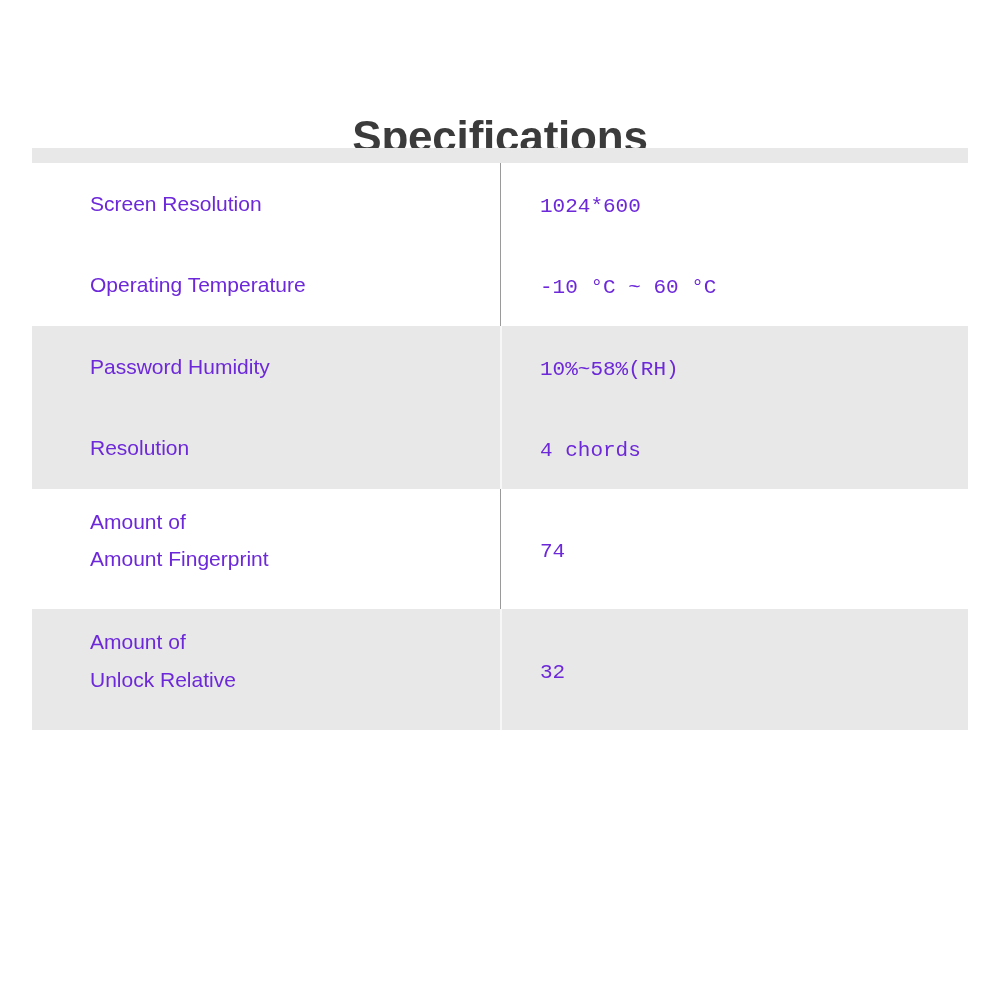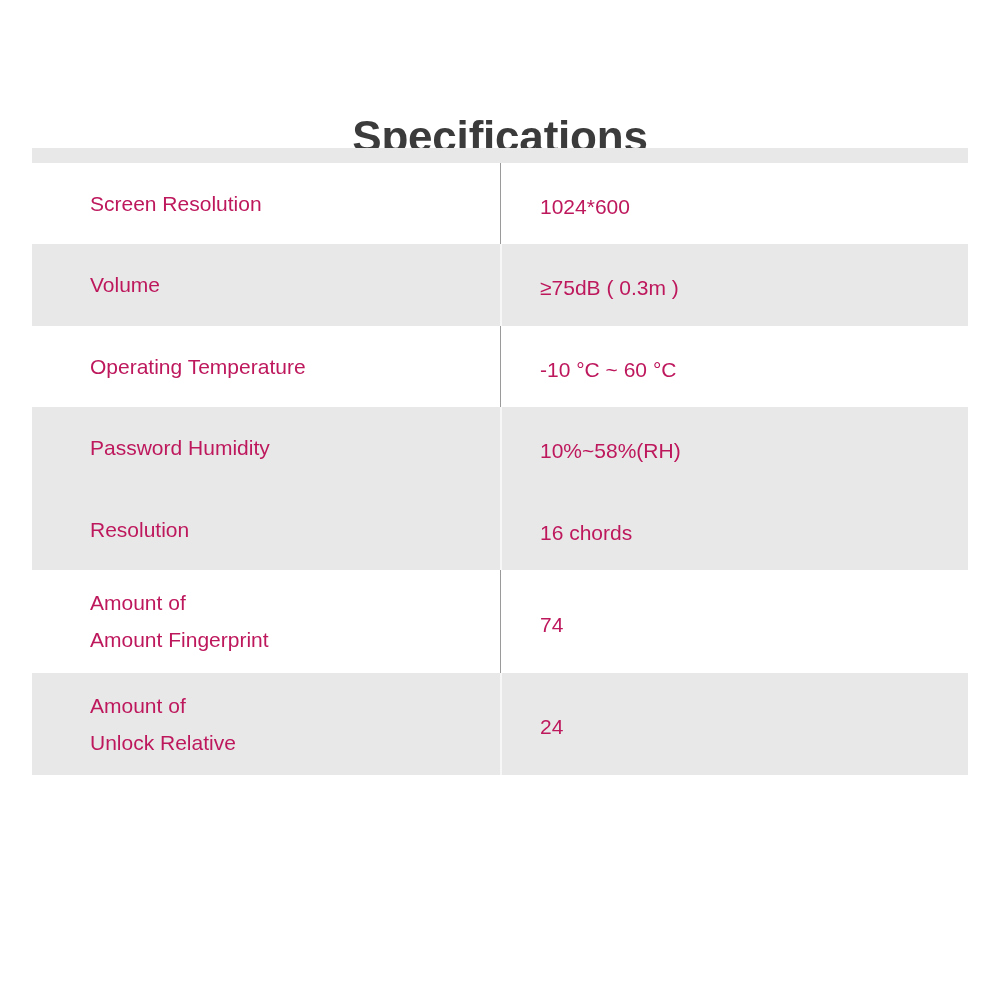--- a/index.html
+++ b/index.html
@@ -56,34 +56,35 @@
     border: 0;
     height: 15px;
     line-height: 0;
     font-size: 0;
   }
 
   .spec-row .cell {
     border: 0;
     padding: 0;
     vertical-align: middle;
-    color: #be185d;
+    color: #6d28d9;
     font-size: 21px;
     font-weight: 400;
     line-height: 1.78;
   }
 
   .spec-row .cell-label {
     width: 485px;
     padding: 22px 0 22px 58px;
   }
   .spec-row .cell-value {
     width: 451px;
     padding: 22px 0 16px 40px;
     position: relative;
+    font-family: Liberation Mono, monospace;
   }
 
   
   .spec-row .cell-value:before {
     content: "";
     position: absolute;
     left: 0;
     top: 0;
     bottom: 0;
     width: 1px;
@@ -94,21 +95,21 @@
     background: #e8e8e8;
   }
   
   .spec-row.shaded .cell-value:before {
     background: #f7f7f7;
     width: 2px;
   }
 
   .spec-row.two-line .cell-label {
     padding-top: 14px;
-    padding-bottom: 14px;
+    padding-bottom: 32px;
   }
   .spec-row.two-line .cell-label .line {
     display: block;
   }
 </style>
 </head>
 <body>
 
 <div class="page">
 
@@ -120,53 +121,49 @@
       <tr class="header-strip">
         <td class="hs-cell"></td>
         <td class="hs-cell"></td>
       </tr>
 
       <tr class="spec-row">
         <td class="cell cell-label">Screen Resolution</td>
         <td class="cell cell-value">1024*600</td>
       </tr>
 
-      <tr class="spec-row shaded">
-        <td class="cell cell-label">Volume</td>
-        <td class="cell cell-value">≥75dB ( 0.3m )</td>
-      </tr>
 
       <tr class="spec-row">
         <td class="cell cell-label">Operating Temperature</td>
         <td class="cell cell-value">-10 °C ~ 60 °C</td>
       </tr>
 
       <tr class="spec-row shaded">
         <td class="cell cell-label">Password Humidity</td>
         <td class="cell cell-value">10%~58%(RH)</td>
       </tr>
 
 
       <tr class="spec-row shaded">
         <td class="cell cell-label">Resolution</td>
-        <td class="cell cell-value">16 chords</td>
+        <td class="cell cell-value">4 chords</td>
       </tr>
 
       <tr class="spec-row two-line">
         <td class="cell cell-label">
           <span class="line">Amount of</span>
           <span class="line">Amount  Fingerprint</span>
         </td>
         <td class="cell cell-value">74</td>
       </tr>
 
       <tr class="spec-row two-line shaded">
         <td class="cell cell-label">
           <span class="line">Amount of</span>
           <span class="line">Unlock Relative</span>
         </td>
-        <td class="cell cell-value">24</td>
+        <td class="cell cell-value">32</td>
       </tr>
 
     </tbody>
   </table>
 
 </div>
 
 </body></html>

